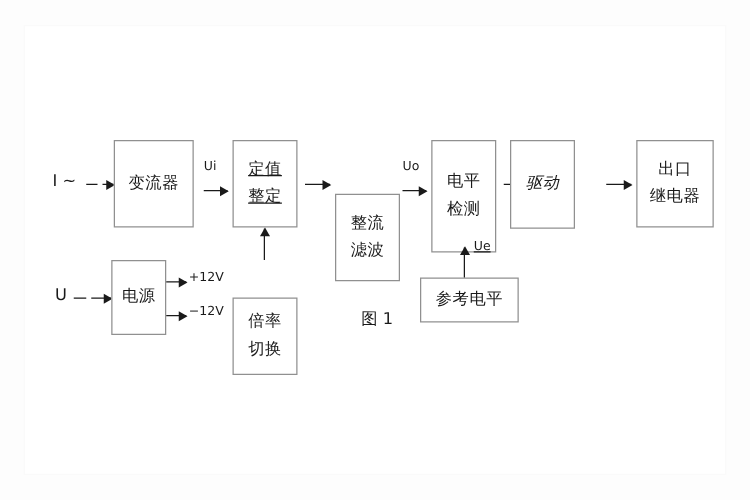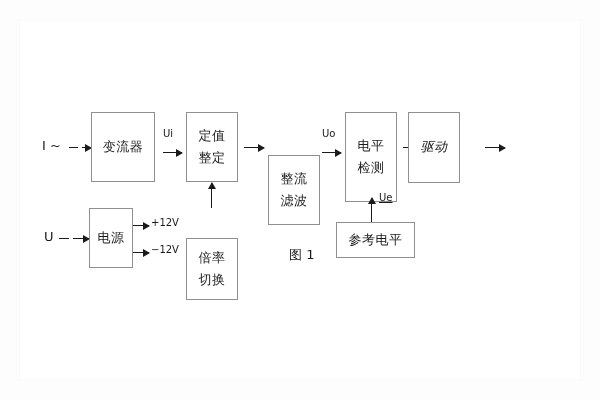--- a/index.html
+++ b/index.html
@@ -104,21 +104,21 @@
   <div class="lead" style="left:69px; top:147px; width:9px;"></div>
   <div class="harrow" style="left:82px; top:147px; width:9px;"></div>
 
   <div class="box" style="left:91px; top:112px; width:64px; height:70px;">
     <span>变流器</span>
   </div>
 
   <div class="label small" style="left:163px; top:128px;">Ui</div>
   <div class="harrow" style="left:163px; top:152px; width:19px;"></div>
 
-  <div class="box" style="left:186px; top:112px; width:52px; height:70px;">
+  <div class="box" style="left:186px; top:112px; width:52px; height:70px;text-decoration:underline;">
     <span class="l1">定值</span>
     <span>整定</span>
   </div>
 
   <div class="harrow" style="left:244px; top:147px; width:20px;"></div>
 
   <div class="box" style="left:268px; top:112px; width:52px; height:70px;margin-top:43px;">
     <span class="l1">整流</span>
     <span>滤波</span>
   </div>
@@ -132,20 +132,24 @@
   </div>
 
   <div class="harrow" style="left:403px; top:147px; width:20px;"></div>
 
   <div class="box" style="left:408px; top:112px; width:52px; height:71px;font-style:italic;">
     <span>驱动</span>
   </div>
 
   <div class="harrow" style="left:485px; top:147px; width:20px;"></div>
 
+  <div class="box" style="left:509px; top:112px; width:62px; height:70px;">
+    <span class="l1">出口</span>
+    <span>继电器</span>
+  </div>
 
   <div class="label" style="left:44px; top:229px;">U</div>
   <div class="lead" style="left:59px; top:238px; width:10px;"></div>
   <div class="harrow" style="left:73px; top:238px; width:16px;"></div>
 
   <div class="box" style="left:89px; top:208px; width:44px; height:60px;">
     <span>电源</span>
   </div>
 
   <div class="harrow" style="left:133px; top:225px; width:16px;"></div>

